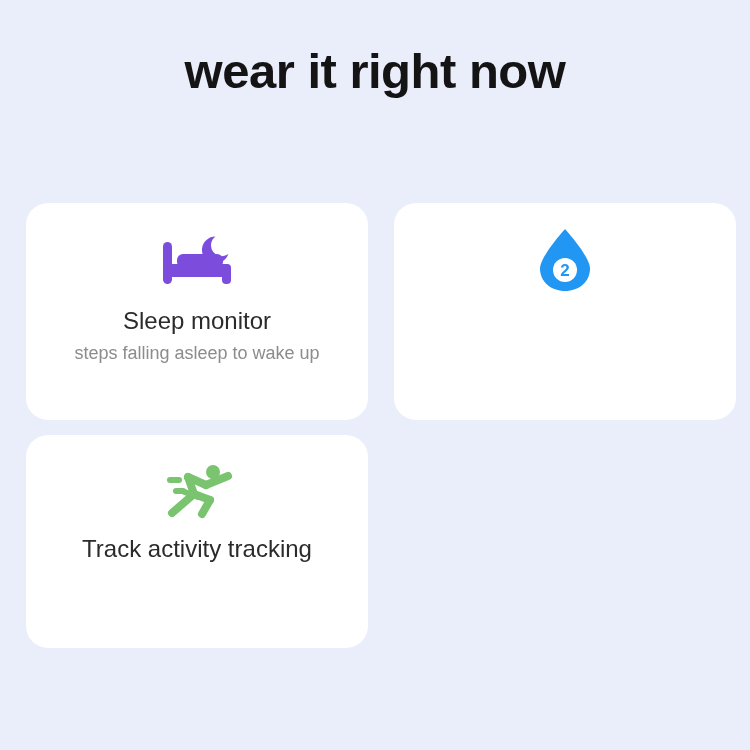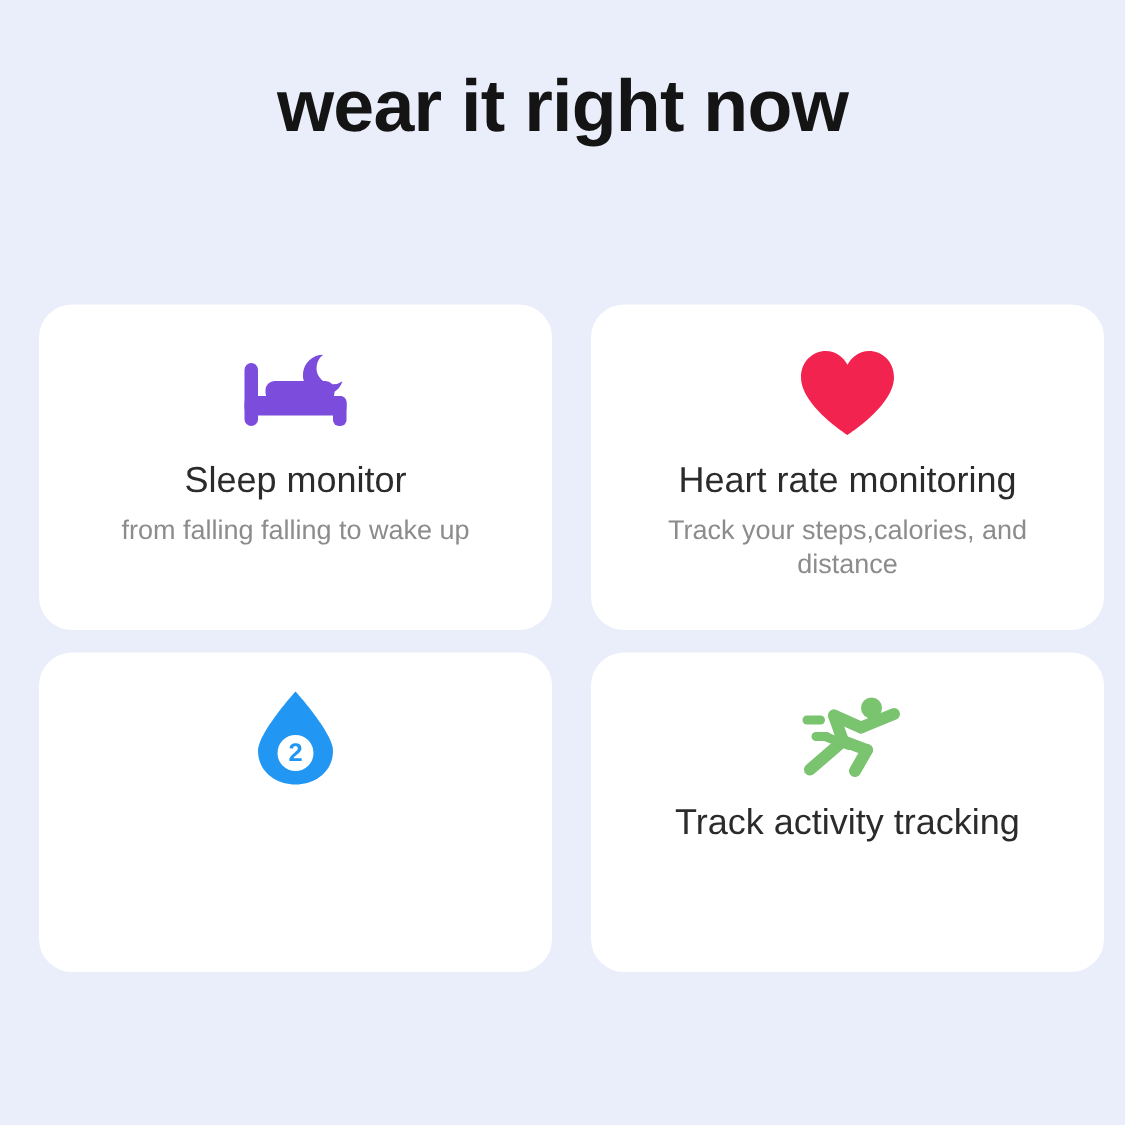--- a/index.html
+++ b/index.html
@@ -97,34 +97,23 @@
               <rect x="6" y="8" width="9" height="42" rx="4.5"></rect>
               <rect x="6" y="30" width="68" height="13" rx="5"></rect>
               <rect x="20" y="20" width="46" height="14" rx="6"></rect>
               <rect x="65" y="30" width="9" height="20" rx="4"></rect>
               <path d="M58.5 2.5a13.5 13.5 0 1 0 12.8 17.6A10.6 10.6 0 0 1 58.5 2.5z"></path>
             </g>
           </svg>
         </span>
       </div>
       <div class="card-title">Sleep monitor</div>
-      <div class="card-desc">from falling falling to wake up</div>
+      <div class="card-desc">steps falling asleep to wake up</div>
     </div>
 
-    <div class="card">
-      <div class="icon-wrap">
-        <span>
-          <svg width="66" height="60" viewBox="0 0 66 60" xmlns="http://www.w3.org/2000/svg">
-            <path fill="#f2244f" d="M33 58S2 38.5 2 19.5C2 8.7 10.2 2 18.6 2 25 2 30.2 6 33 11.2 35.8 6 41 2 47.4 2 55.8 2 64 8.7 64 19.5 64 38.5 33 58 33 58z"></path>
-          </svg>
-        </span>
-      </div>
-      <div class="card-title">Heart rate monitoring</div>
-      <div class="card-desc">Track your steps,calories, and distance</div>
-    </div>
 
     <div class="card card-row2">
       <div class="icon-wrap">
         <span>
           <svg width="58" height="66" viewBox="0 0 58 66" xmlns="http://www.w3.org/2000/svg">
             <path fill="#2196f3" d="M29 2C29 2 4 29.5 4 41.5 4 54.9 15.2 64 29 64s25-9.1 25-22.5C54 29.5 29 2 29 2z"></path>
             <circle cx="29" cy="43" r="12" fill="#ffffff"></circle>
             <text x="29" y="43" text-anchor="middle" dominant-baseline="central" font-family="Liberation Sans, sans-serif" font-size="17" font-weight="bold" fill="#2196f3">2</text>
           </svg>
         </span>

